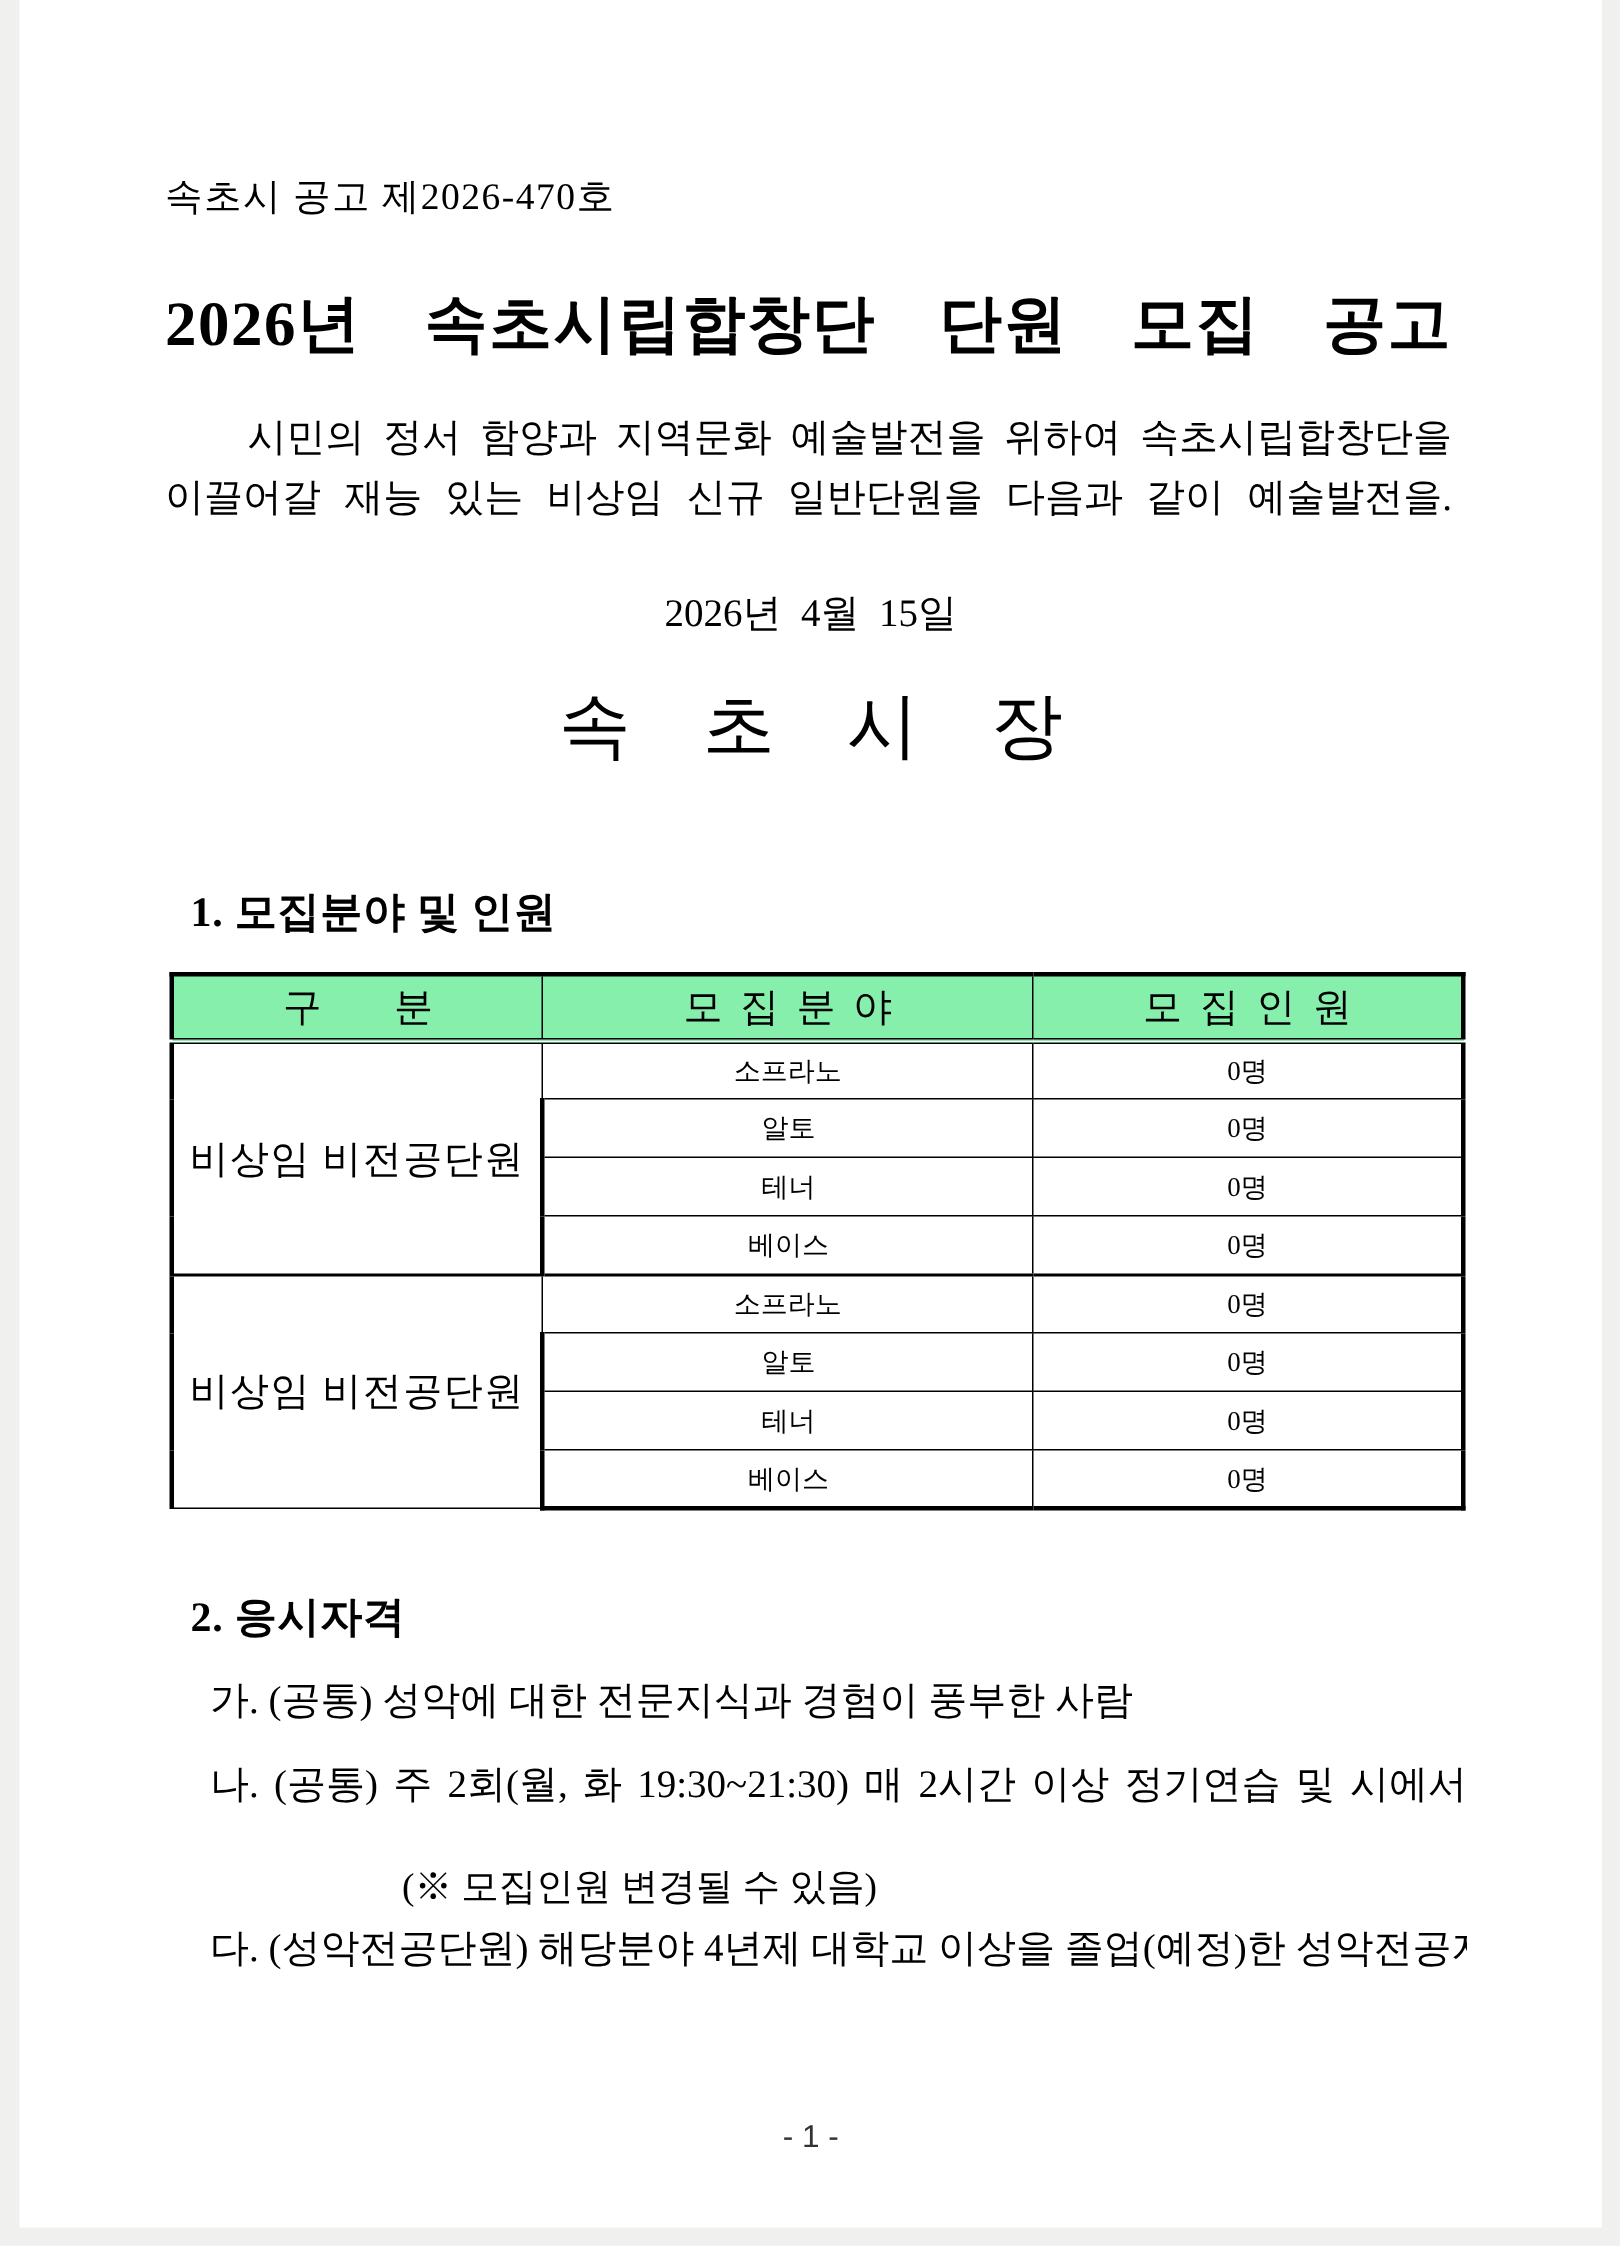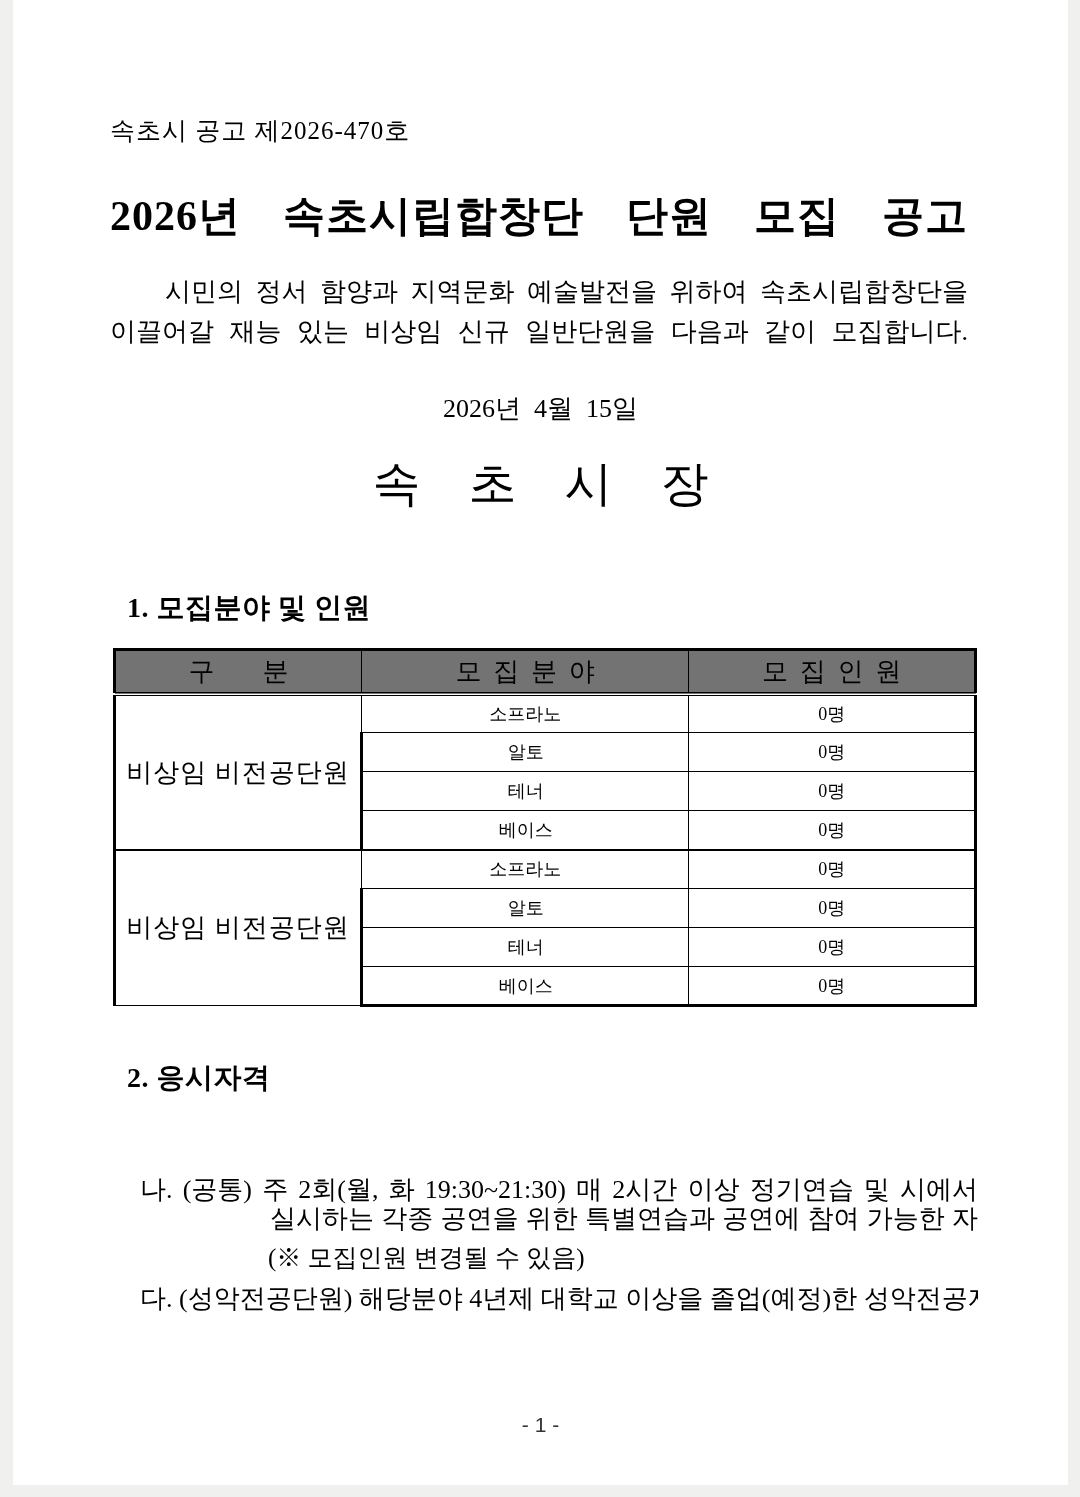--- a/index.html
+++ b/index.html
@@ -56,21 +56,21 @@
     top: 648px; left: 100px; width: 864px;
     border-collapse: collapse;
     table-layout: fixed;
   }
   table.recruit th, table.recruit td {
     border: 1px solid #000;
     text-align: center; vertical-align: middle;
     font-weight: normal;
   }
   table.recruit th {
-    background: #737373;
+    background: #86efac;
     height: 44px; font-size: 26px;
     border-top: 3px solid #000;
     border-bottom: 4px double #000;
     white-space: pre; letter-spacing: 0.45em; text-indent: 0.45em;
   }
   table.recruit th:first-child, table.recruit td:first-child { border-left: 3px solid #000; }
   table.recruit th:last-child,  table.recruit td.count-cell:last-child { border-right: 3px solid #000; }
   table.recruit td { height: 39px; font-size: 18px; }
   table.recruit tr:last-child td { border-bottom: 3px solid #000; }
   table.recruit tr.group-sep td { border-top: 2px solid #000; }
@@ -94,21 +94,21 @@
 </head>
 <body>
 
 <div class="page">
 
   <div class="abs doc-number">속초시 공고 제2026-470호</div>
 
   <div class="abs title">2026년 속초시립합창단 단원 모집 공고</div>
 
   <div class="abs intro-line intro-1">시민의 정서 함양과 지역문화 예술발전을 위하여 속초시립합창단을</div>
-  <div class="abs intro-line intro-2">이끌어갈 재능 있는 비상임 신규 일반단원을 다음과 같이 모집합니다.</div>
+  <div class="abs intro-line intro-2">이끌어갈 재능 있는 비상임 신규 일반단원을 다음과 같이 예술발전을.</div>
 
   <div class="abs date-line">2026년  4월  15일</div>
 
   <div class="abs signature">속    초    시    장</div>
 
   <div class="abs sec-heading sec1">1. 모집분야 및 인원</div>
 
   <table class="recruit">
     <colgroup>
       <col class="col-1">
@@ -155,20 +155,20 @@
         </tr>
         <tr>
           <td class="part-cell">베이스</td>
           <td class="count-cell">0명</td>
         </tr>
       </tbody>
   </table>
 
   <div class="abs sec-heading sec2">2. 응시자격</div>
 
+  <div class="abs item item-ga">가. (공통) 성악에 대한 전문지식과 경험이 풍부한 사람</div>
   <div class="abs item na-line na-1">나. (공통) 주 2회(월, 화 19:30~21:30) 매 2시간 이상 정기연습 및 시에서</div>
-  <div class="abs item na-line na-2">실시하는 각종 공연을 위한 특별연습과 공연에 참여 가능한 자</div>
   <div class="abs item na-note">(※  모집인원 변경될 수 있음)</div>
   <div class="abs item item-da">다. (성악전공단원) 해당분야 4년제 대학교 이상을 졸업(예정)한 성악전공자</div>
 
   <div class="abs page-number">- 1 -</div>
 
 </div>
 
 </body></html>

